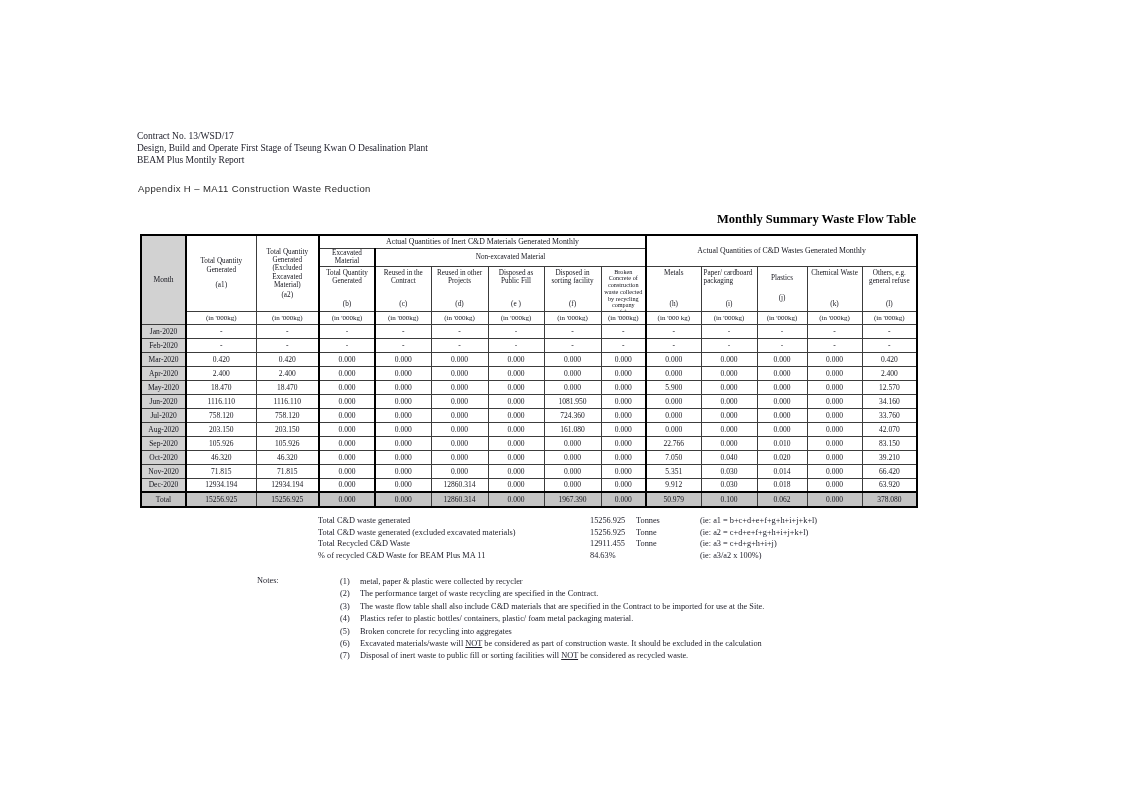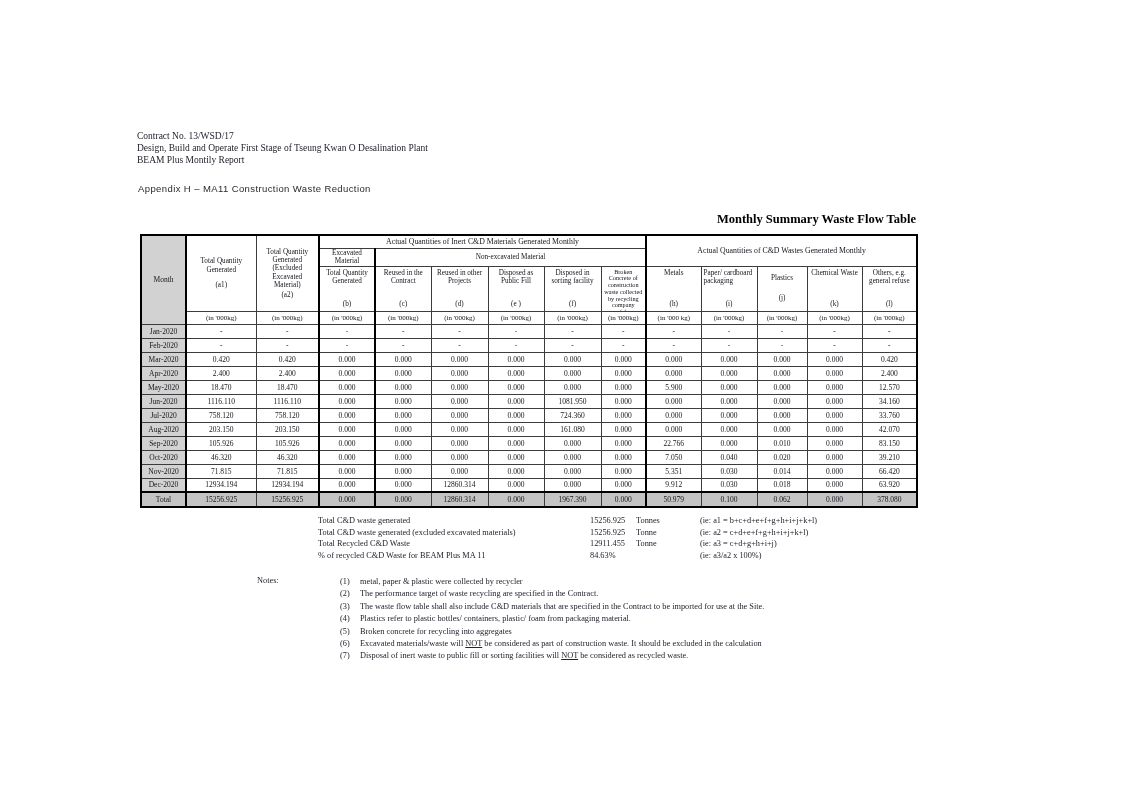--- a/index.html
+++ b/index.html
@@ -429,21 +429,21 @@
       <div class="note-row">
         <span class="note-num">(2)</span>
         <span>The performance target of waste recycling are specified in the Contract.</span>
       </div>
       <div class="note-row">
         <span class="note-num">(3)</span>
         <span>The waste flow table shall also include C&amp;D materials that are specified in the Contract to be imported for use at the Site.</span>
       </div>
       <div class="note-row">
         <span class="note-num">(4)</span>
-        <span>Plastics refer to plastic bottles/ containers, plastic/ foam from packaging material.</span>
+        <span>Plastics refer to plastic bottles/ containers, plastic/ foam metal packaging material.</span>
       </div>
       <div class="note-row">
         <span class="note-num">(5)</span>
         <span>Broken concrete for recycling into aggregates</span>
       </div>
       <div class="note-row">
         <span class="note-num">(6)</span>
         <span>Excavated materials/waste will <u>NOT</u> be considered as part of construction waste. It should be excluded in the calculation</span>
       </div>
       <div class="note-row">

